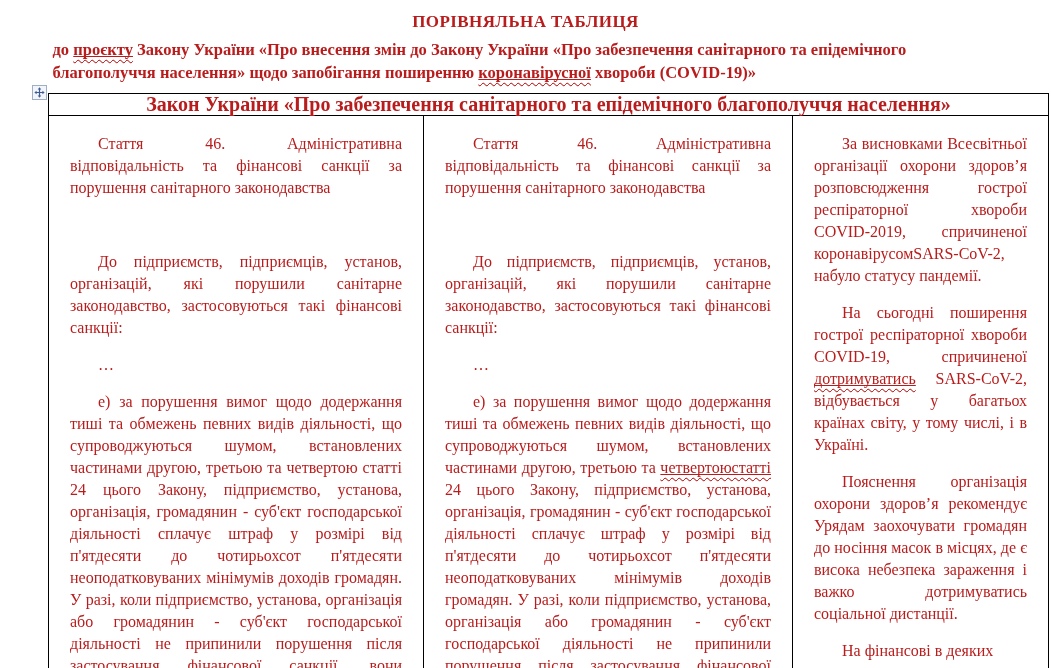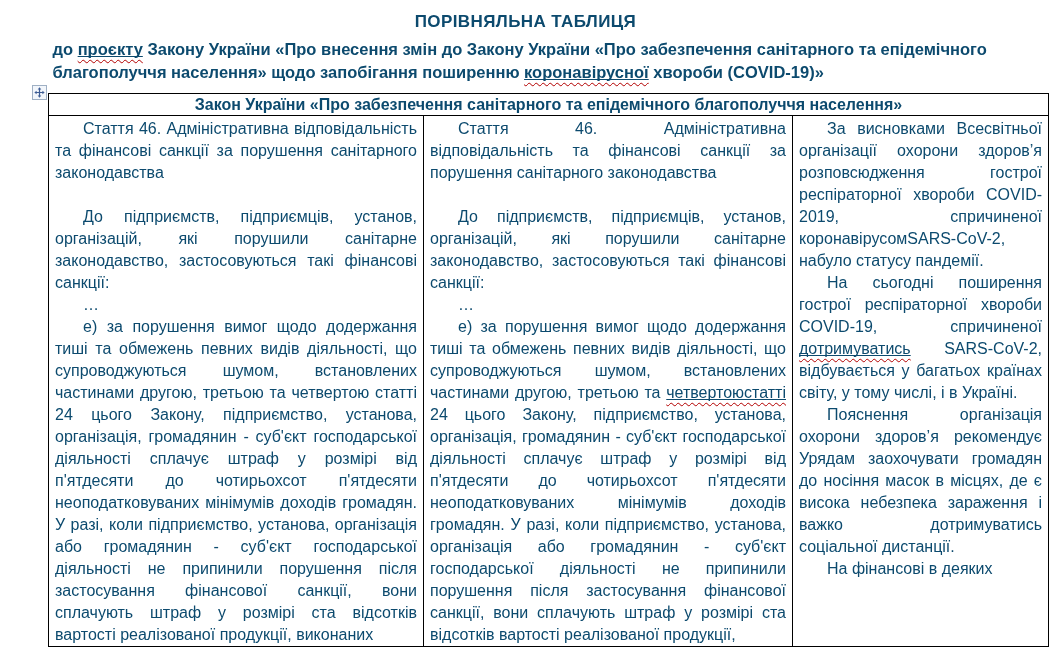--- a/index.html
+++ b/index.html
@@ -1,22 +1,22 @@
 <!DOCTYPE html>
 <html><head>
 <meta charset="utf-8">
 <style>
   html,body { margin:0; padding:0; background:#e8e8e8; }
   .page {
     position:relative;
     width:1051px; height:668px;
     background:#ffffff;
     overflow:hidden;
-    font-family:Liberation Sans, sans-serif;
-    color:#0c4a6e;
+    font-family:Liberation Serif, serif;
+    color:#b91c1c;
   }
   .doc-title {
     text-align:center; font-weight:bold;
     font-size:17px; line-height:20px;
     margin:12px 0 6px 0; letter-spacing:.4px;
   }
   .doc-subtitle {
     width:946px; margin:0 auto;
     text-align:center; font-weight:bold;
     font-size:16.5px; line-height:23px;
@@ -35,28 +35,28 @@
   }
   col.c1 { width:375px; } col.c2 { width:369px; } col.c3 { width:256px; }
   .cmp th, .cmp td { border:1px solid #000; }
   .cmp th {
     font-weight:bold; text-align:center; vertical-align:middle;
     height:60px; font-size:16px; line-height:24px; padding:0 10px;
   }
   .cmp th .para { text-align:center; text-indent:0; margin:0; }
   .section-cell {
     font-weight:bold; text-align:center;
-    font-size:16px; height:21px; line-height:21px; padding:0;
+    font-size:20px; height:21px; line-height:21px; padding:0;
   }
   .body-cell {
     vertical-align:top; padding:2px 6px 0 6px;
     font-size:16px; line-height:22px;
     height:500px; overflow:hidden;
   }
-  .para { margin:0; text-align:justify; text-indent:28px; }
+  .para { margin:15px; text-align:justify; text-indent:28px; }
   .para.blank { min-height:22px; }
   .u  { text-decoration:underline; text-decoration-thickness:1px; text-decoration-skip-ink:none; }
   .sp { text-decoration:underline wavy #b20000; text-decoration-thickness:1px;
         text-underline-offset:4px; text-decoration-skip-ink:none; }
 </style>
 </head>
 <body>
 
 <div class="page">
 

